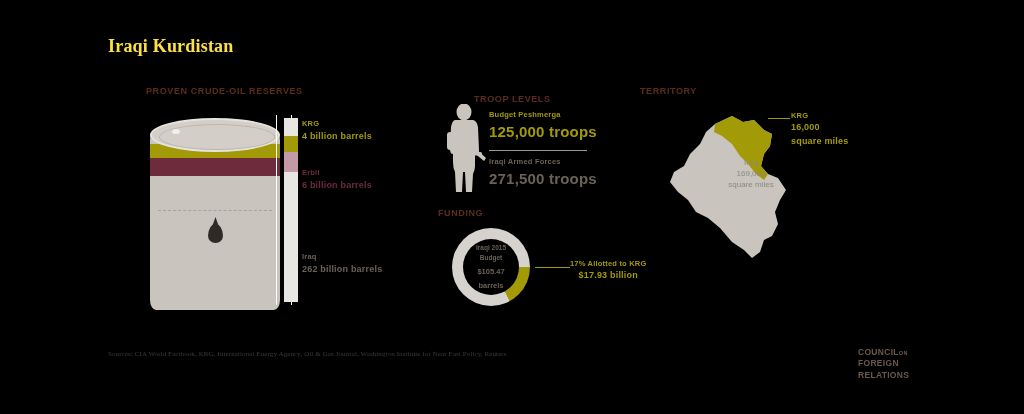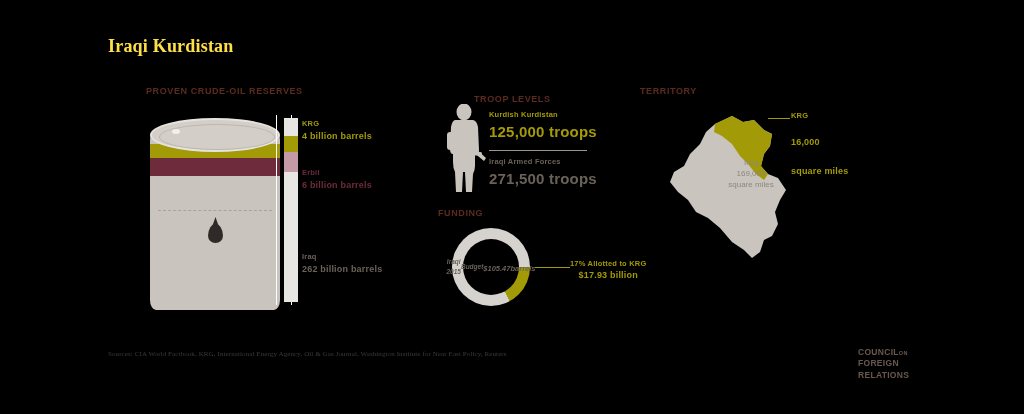--- a/index.html
+++ b/index.html
@@ -216,29 +216,28 @@
     left: 11px; top: 11px;
     width: 56px; height: 56px;
     border-radius: 50%;
     background: #000000;
   }
   .donut-center {
     position: absolute;
     left: 0; top: 0;
     width: 78px; height: 78px;
     display: flex;
-    flex-direction: row;
+    flex-direction: column;
     align-items: center;
     justify-content: center;
     text-align: center;
     color: #6a6259;
     font-size: 6.5px;
     font-weight: 700;
     line-height: 1.5;
-    font-style: italic;
   }
   .donut-center .big { font-size: 7.5px; margin-top: 3px; }
   .donut-leader {
     position: absolute;
     left: 535px; top: 267px;
     width: 35px; height: 1px;
     background: #a39a07;
   }
   #fund-label {
     position: absolute;
@@ -279,21 +278,21 @@
   }
   #krg-terr-label {
     position: absolute;
     left: 791px; top: 110px;
     font-size: 7.5px;
     font-weight: 700;
     line-height: 1.5;
     color: #a39a07;
     letter-spacing: 0.2px;
   }
-  #krg-terr-label .val { font-size: 9px; display: block; margin-top: 15px; }
+  #krg-terr-label .val { font-size: 9px; display: block; }
 
   
   #sources {
     position: absolute;
     left: 108px;
     top: 350px;
     font-family: "Liberation Serif", serif;
     font-size: 7px;
     color: #3e3a36;
     letter-spacing: 0.1px;
@@ -359,21 +358,21 @@
     <g fill="#c9c4bd">
       <ellipse cx="22" cy="8" rx="7.5" ry="8.5"></ellipse>
       <path d="M13 16 L31 16 Q35 17 36 23 L37 46 Q37 50 33 50 L33 62 Q33 66 31 70 L30 88 L24 88 L23 68 L21 68 L20 88 L14 88 L13 68 Q11 64 11 58 L11 50 Q8 50 8 45 L9 23 Q10 17 13 16 Z"></path>
       <rect x="5" y="28" width="7" height="18" rx="3"></rect>
       <path d="M33 44 L44 54 L42 57 L31 48 Z"></path>
       <rect x="24" y="48" width="16" height="3.5" rx="1.5"></rect>
     </g>
   </svg>
 
   <div class="troop-row" id="troop-pesh">
-    <span>Kurdish Kurdistan</span>
+    <span>Budget Peshmerga</span>
     <span class="val">125,000 troops</span>
   </div>
   <div class="troop-divider"></div>
   <div class="troop-row" id="troop-iraq">
     <span>Iraqi Armed Forces</span>
     <span class="val">271,500 troops</span>
   </div>
 
   <div class="section-header" id="hdr-fund">FUNDING</div>
 

